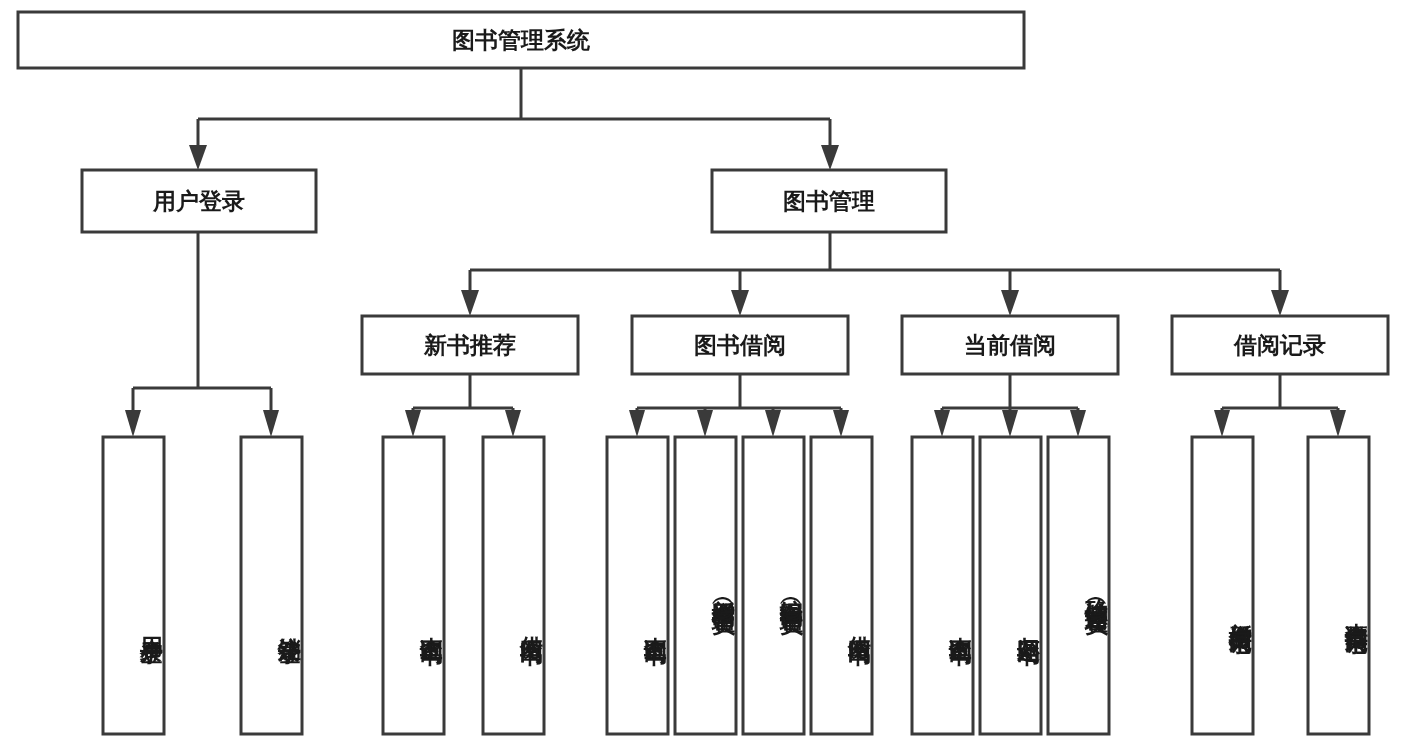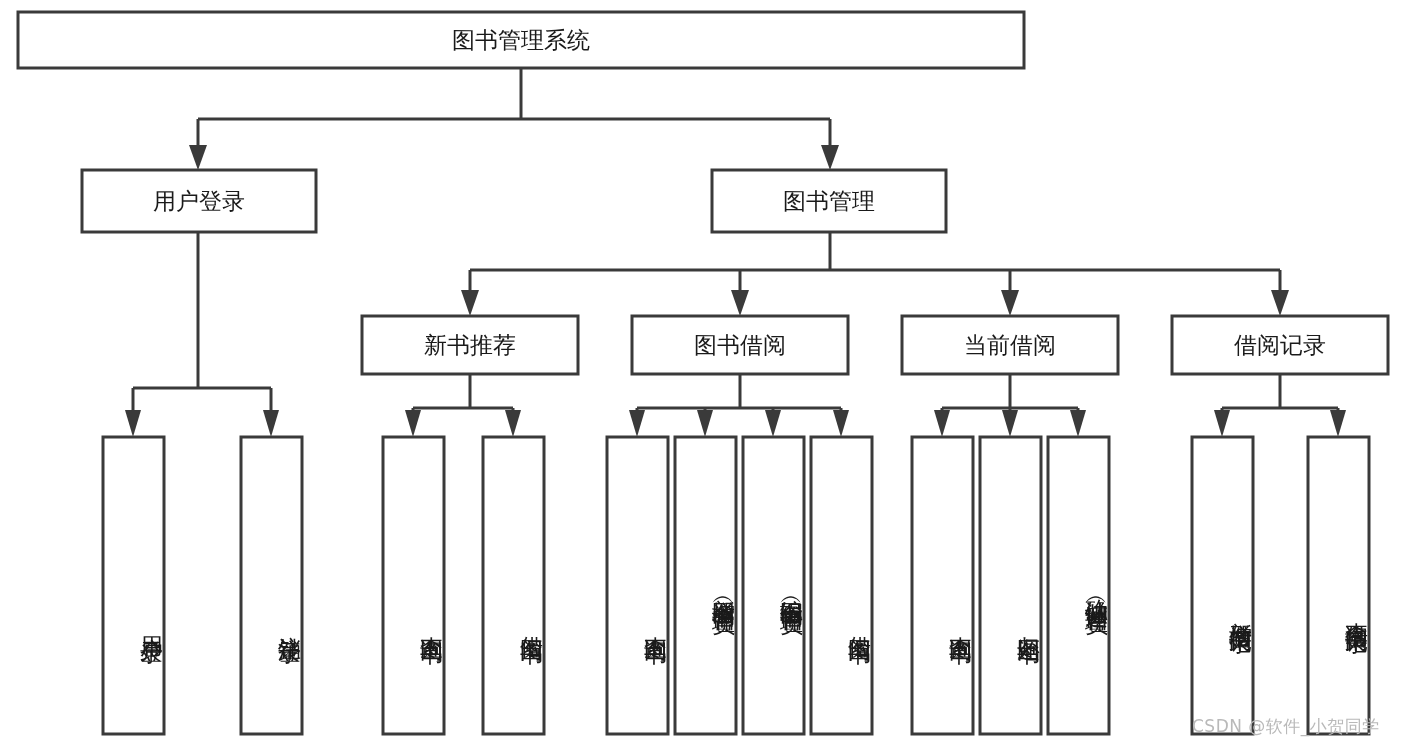--- a/index.html
+++ b/index.html
@@ -10,20 +10,21 @@
   }
   body {
     font-family: "DejaVu Sans", "Liberation Sans", sans-serif;
   }
   #diagram-root {
     position: relative;
     width: 1405px;
     height: 747px;
     background: #ffffff;
     overflow: hidden;
+    font-weight: bold;
   }
   svg.diagram-canvas {
     position: absolute;
     left: 0;
     top: 0;
     width: 1405px;
     height: 747px;
     display: block;
   }
   .node-rect {
@@ -205,15 +206,14 @@
   <div class="leaf-label" style="left:743px; top:447px; width:61px; height:285px;">编辑图书（管理员）</div>
   <div class="leaf-label" style="left:811px; top:517px; width:61px; height:210px;">借阅图书</div>
 
   <div class="leaf-label" style="left:912px; top:517px; width:61px; height:210px;">查询图书</div>
   <div class="leaf-label" style="left:980px; top:517px; width:61px; height:210px;">归还图书</div>
   <div class="leaf-label" style="left:1048px; top:447px; width:61px; height:285px;">确认归还（管理员）</div>
 
   <div class="leaf-label" style="left:1192px; top:487px; width:61px; height:245px;">新增借阅记录</div>
   <div class="leaf-label" style="left:1308px; top:487px; width:61px; height:245px;">查询借阅记录</div>
 
-  <div class="watermark" style="left:1192px; top:715px;">CSDN @软件_小贺同学</div>
 
 </div>
 
 </body></html>

